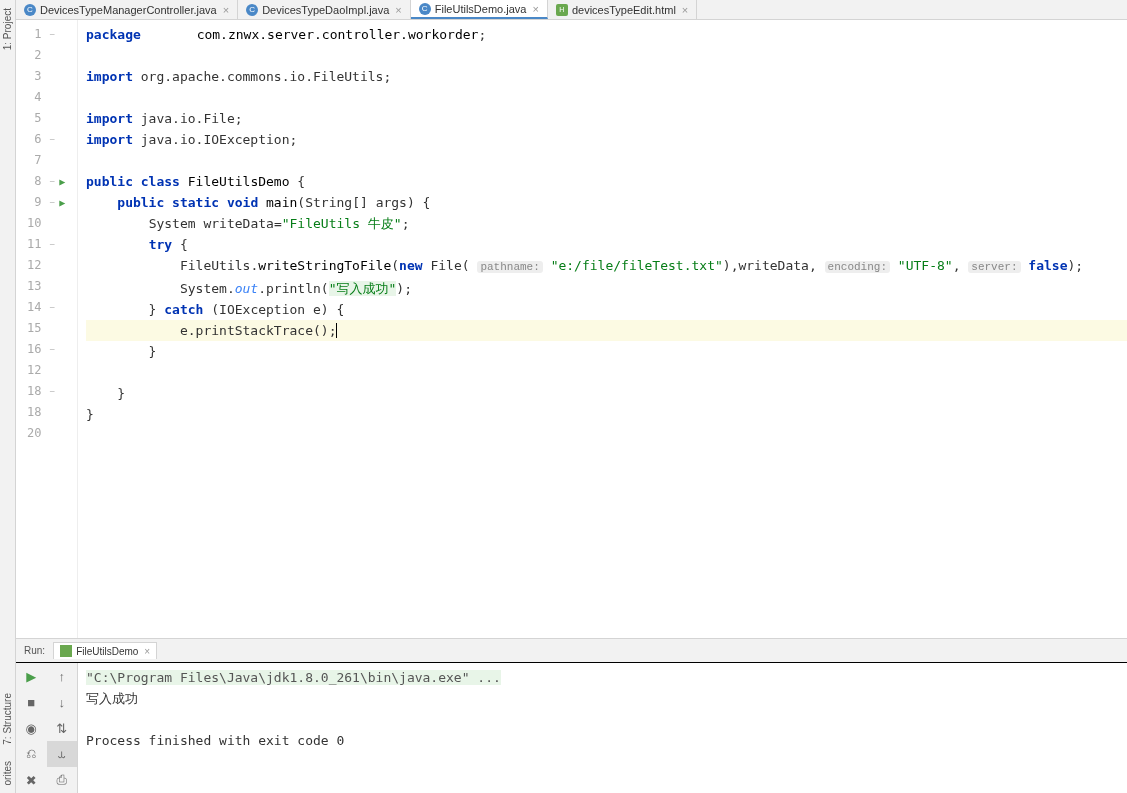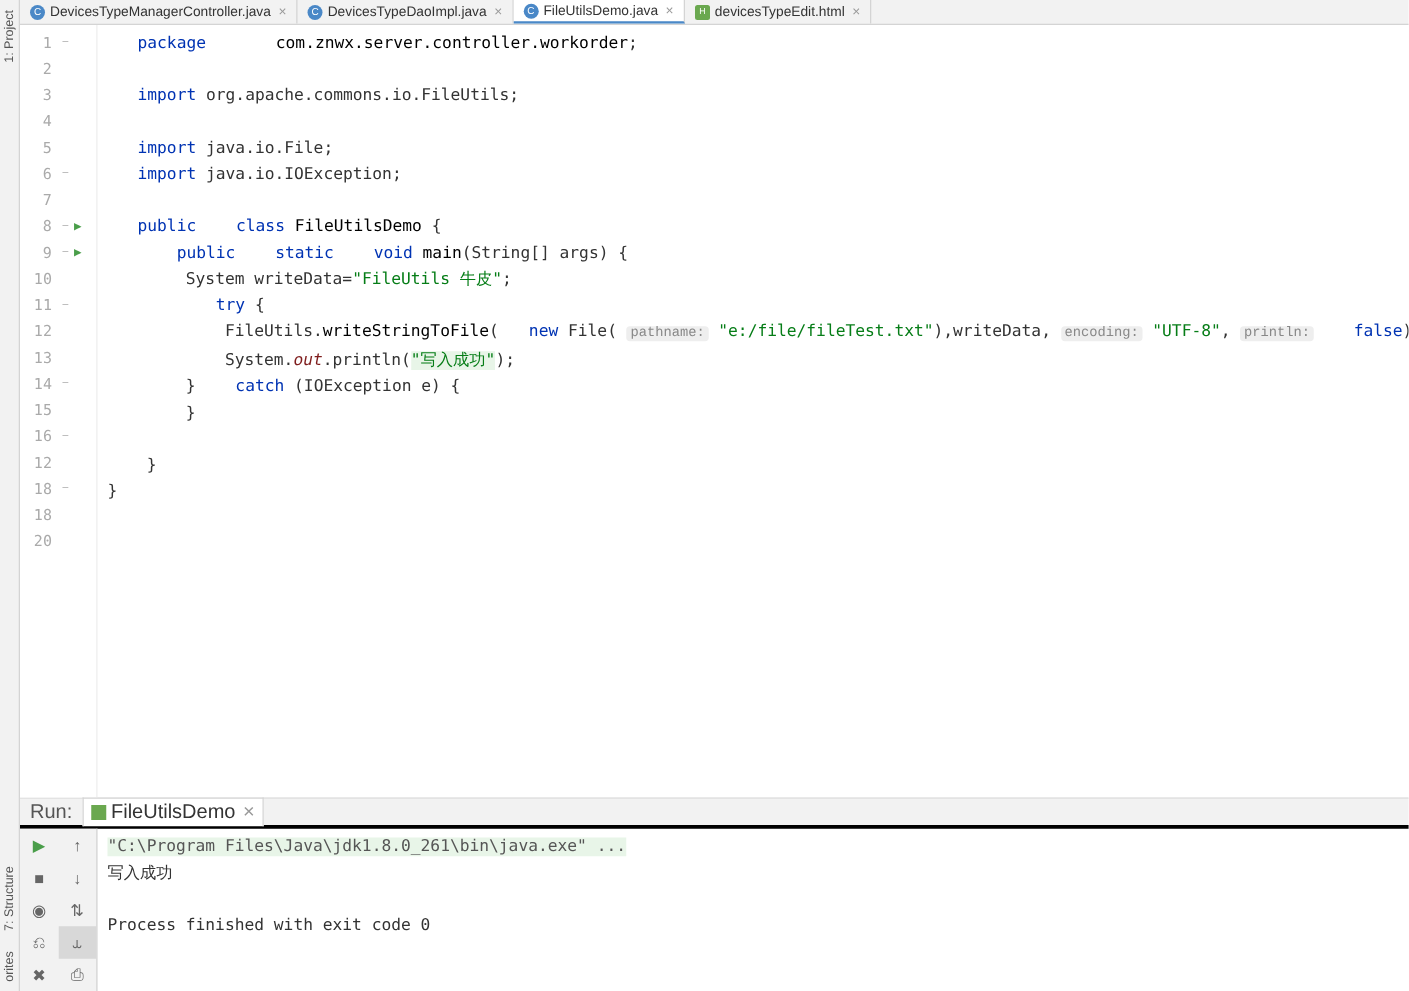--- a/index.html
+++ b/index.html
@@ -14,31 +14,31 @@
   .tab .ficon.html { background: #6aa84f; border-radius: 2px; font-size: 7px; }
   .tab .close { margin-left: 6px; color: #999; font-size: 11px; }
   .editor-wrap { flex: 1; display: flex; min-height: 0; border-bottom: 1px solid #d4d4d4; }
   .gutter { width: 62px; background: #fff; border-right: 1px solid #eee; font-family: Consolas, monospace; font-size: 12px; color: #aaa; padding-top: 4px; }
   .grow { display: flex; }
   .lnum { width: 32px; text-align: right; padding-right: 6px; line-height: 21px; }
   .marker { width: 30px; text-align: center; line-height: 21px; color: #4a9e4a; font-size: 10px; position: relative; }
   .marker .fold { position: absolute; left: 2px; color: #bbb; font-size: 9px; }
   .marker .run { color: #4a9e4a; }
   .editor { flex: 1; font-family: Consolas, monospace; font-size: 13px; padding: 4px 0 0 8px; line-height: 21px; white-space: pre; overflow: hidden; }
-  .kw { color: #0033b3; font-weight: normal; margin-left: 24px; }
+  .kw { color: #0033b3; font-weight: bold; }
   .pkg { color: #000; margin-left: 48px; }
   .str { color: #067d17; }
   .str-bg { background: #e8f5e8; }
   .cls { color: #000; }
   .mth { color: #000; }
-  .static-f { color: #7f1d1d; font-style: italic; }
+  .static-f { color: #3b82f6; font-style: italic; }
   .param-hint { background: #eee; color: #888; font-size: 11px; padding: 0 3px; border-radius: 3px; font-style: normal; font-family: Liberation Mono, monospace; }
   .hl-line { background: #fcfae3; display: block; width: 100%; }
   .caret { border-right: 1px solid #000; }
-  .run-header { height: 24px; background: #f2f2f2; border-bottom: 3px solid #000000; display: flex; align-items: center; padding: 0 8px; font-size: 16px; }
+  .run-header { height: 24px; background: #f2f2f2; border-bottom: 1px solid #000000; display: flex; align-items: center; padding: 0 8px; font-size: 10px; }
   .run-header .rlabel { color: #555; margin-right: 8px; }
   .run-tab { display: flex; align-items: center; padding: 2px 6px; background: #fff; border: 1px solid #d4d4d4; border-bottom: none; }
   .run-tab .ficon2 { width: 12px; height: 12px; background: #6aa84f; margin-right: 4px; }
   .run-tab .close { margin-left: 6px; color: #999; }
   .run-body { flex: none; display: flex; height: 130px; }
   .run-tools { width: 62px; background: #f2f2f2; border-right: 1px solid #d4d4d4; display: grid; grid-template-columns: 1fr 1fr; grid-auto-rows: 26px; }
   .toolbtn { display: flex; align-items: center; justify-content: center; cursor: pointer; color: #666; font-size: 13px; }
   .toolbtn.sel { background: #d8d8d8; }
   .toolbtn.green { color: #4a9e4a; }
   .console { flex: 1; font-family: Consolas, monospace; font-size: 13px; padding: 4px 8px; line-height: 21px; white-space: pre; overflow: auto; }
@@ -180,24 +180,24 @@
 
 <span class="kw">import</span> <span>org.apache.commons.io.FileUtils</span>;
 
 <span class="kw">import</span> <span>java.io.File</span>;
 <span class="kw">import</span> <span>java.io.IOException</span>;
 
 <span class="kw">public</span> <span class="kw">class</span> <span class="cls">FileUtilsDemo</span> {
     <span class="kw">public</span> <span class="kw">static</span> <span class="kw">void</span> <span class="mth">main</span><span>(String[] args)</span> {
         <span>System</span> <span>writeData</span>=<span class="str">"FileUtils 牛皮"</span>;
         <span class="kw">try</span> {
-            <span>FileUtils</span>.<span class="mth">writeStringToFile</span>(<span class="kw">new</span> <span>File</span>( <span class="param-hint">pathname:</span> <span class="str">"e:/file/fileTest.txt"</span>),<span>writeData</span>, <span class="param-hint">encoding:</span> <span class="str">"UTF-8"</span>, <span class="param-hint">println:</span> <span class="kw">false</span>);
+            <span>FileUtils</span>.<span class="mth">writeStringToFile</span>(<span class="kw">new</span> <span>File</span>( <span class="param-hint">pathname:</span> <span class="str">"e:/file/fileTest.txt"</span>),<span>writeData</span>, <span class="param-hint">encoding:</span> <span class="str">"UTF-8"</span>, <span class="param-hint">server:</span> <span class="kw">false</span>);
             <span>System</span>.<span class="static-f">out</span>.<span>println</span>(<span class="str str-bg">"写入成功"</span>);
         } <span class="kw">catch</span> <span>(IOException e)</span> {
-        }
+<span class="hl-line">            <span>e.printStackTrace();</span><span class="caret"></span></span>        }
 
     }
 }
 </div>
   </div>
 
   <div class="run-header">
     <span class="rlabel">Run:</span>
     <div class="run-tab">
       <span class="ficon2"></span>

